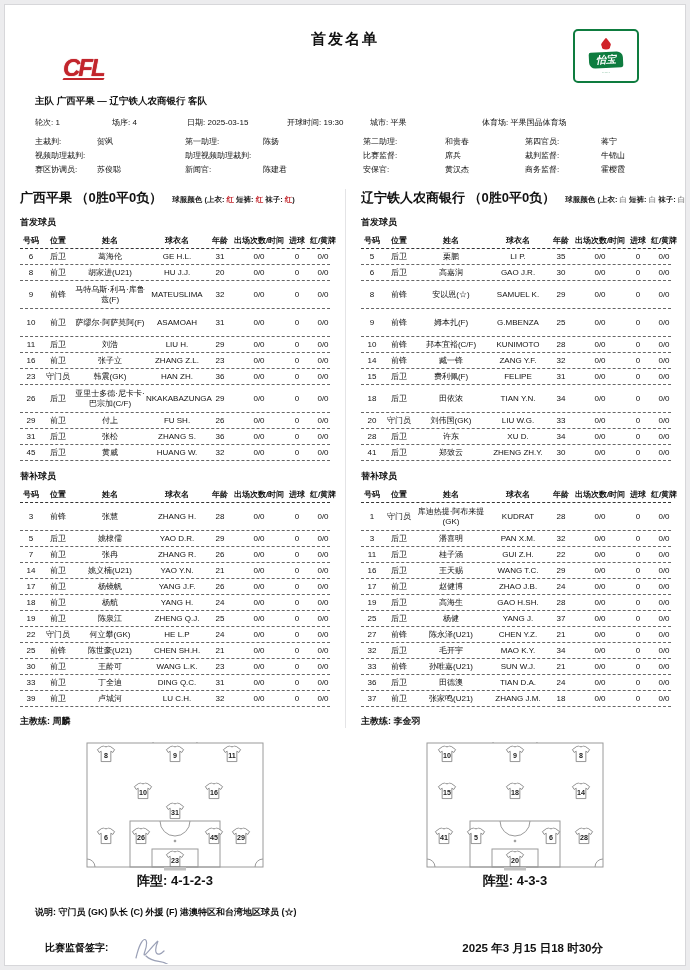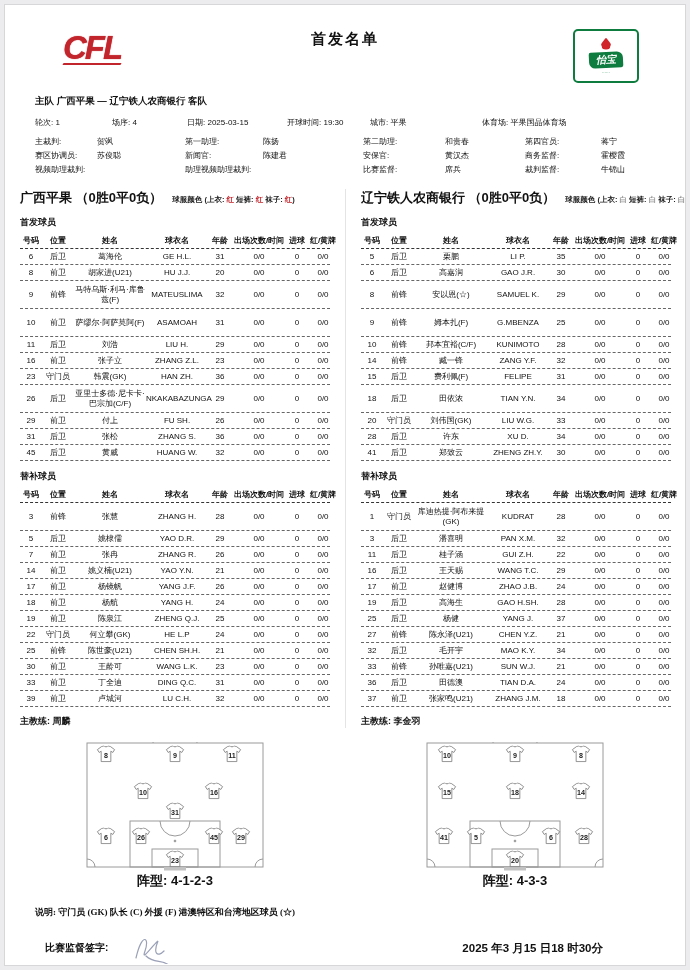--- a/index.html
+++ b/index.html
@@ -4,21 +4,21 @@
 <style>
   html,body{margin:0;padding:0;}
   body{width:690px;height:970px;background:#ececee;font-family:"Liberation Sans",sans-serif;color:#111;position:relative;}
   .page{position:absolute;left:4px;top:4px;width:680px;height:960px;background:#fff;border:1px solid #d7d7da;overflow:hidden;}
 
   
   .hdr{position:relative;height:88px;}
   .title-wrap{text-align:center;padding-top:16px;}
   .t1{font-size:17px;font-weight:bold;letter-spacing:1px;}
   .t2{font-size:15px;font-weight:bold;margin-top:9px;letter-spacing:2px;}
-  .cfl{position:absolute;left:58px;top:24px;font-size:33px;font-weight:bold;font-style:italic;color:#c2252c;letter-spacing:-2px;text-shadow:0 0 1px #c2252c;}
+  .cfl{position:absolute;left:58px;top:49px;font-size:24px;font-weight:bold;font-style:italic;color:#c2252c;letter-spacing:-2px;text-shadow:0 0 1px #c2252c;}
   .cfl::after{content:"";display:block;height:2px;background:#c2252c;margin-top:-4px;transform:skewX(-30deg);}
   .ybox{position:absolute;right:46px;top:24px;width:62px;height:50px;border:2px solid #0e7c3f;border-radius:5px;background:#fff;display:flex;flex-direction:column;align-items:center;justify-content:center;gap:2px;}
   .ydrop{width:10px;height:12px;background:#d0232a;border-radius:50% 50% 50% 50%/60% 60% 40% 40%;clip-path:polygon(50% 0,100% 55%,85% 100%,15% 100%,0 55%);}
   .yband{background:#0e7c3f;color:#fff;font-size:10px;font-weight:bold;font-style:italic;padding:1px 7px;border-radius:2px 6px 2px 6px;transform:rotate(-3deg);}
   .ysub{font-size:4px;color:#0e7c3f;}
 
   .content{padding:0 30px;}
   .teamsline{font-size:9.5px;font-weight:bold;margin-top:2px;}
 
   .inforow{display:grid;grid-template-columns:77px 75px 100px 83px 112px auto;font-size:8px;margin-top:9px;line-height:12px;}
@@ -47,21 +47,21 @@
   .coach{font-size:9px;font-weight:bold;margin-top:8px;}
 
   
   .pitches{display:flex;margin-top:14px;}
   .pbox{width:345px;display:flex;flex-direction:column;align-items:center;}
   .pitch{position:relative;width:178px;height:130px;}
   .pitch svg.field{position:absolute;left:0;top:0;}
   .jersey{position:absolute;width:20px;height:17px;transform:translate(-50%,-50%);}
   .formlab{font-size:13px;font-weight:bold;margin-top:0;}
 
-  .note{font-size:9px;font-weight:bold;margin-top:16px;padding:0 30px;font-family:Liberation Serif, serif;}
+  .note{font-size:9px;font-weight:bold;margin-top:16px;padding:0 30px;}
 
   .sigrow{display:flex;align-items:center;margin-top:10px;padding:0 40px;height:38px;}
   .siglab{font-size:10px;font-weight:bold;}
   .sigart{margin-left:14px;}
   .dt{margin-left:auto;font-size:11.5px;font-weight:bold;padding-right:42px;}
 </style>
 </head>
 <body>
 
 <div class="page">
@@ -89,30 +89,30 @@
         <span><span class="lab">体育场: </span><span>平果国晶体育场</span></span>
       </div>
     <div class="offgrid" id="offgrid">
         <div class="offrow">
           <span class="opair"><span class="ol">主裁判:</span><span class="ov">贺飒</span></span>
           <span class="opair"><span class="ol">第一助理:</span><span class="ov">陈扬</span></span>
           <span class="opair"><span class="ol">第二助理:</span><span class="ov">和贵春</span></span>
           <span class="opair"><span class="ol">第四官员:</span><span class="ov">蒋宁</span></span>
         </div>
         <div class="offrow">
+          <span class="opair"><span class="ol">视频助理裁判:</span><span class="ov"></span></span>
+          <span class="opair"><span class="ol">助理视频助理裁判:</span><span class="ov"></span></span>
+          <span class="opair"><span class="ol">比赛监督:</span><span class="ov">席兵</span></span>
+          <span class="opair"><span class="ol">裁判监督:</span><span class="ov">牛锦山</span></span>
+        </div>
+        <div class="offrow">
           <span class="opair"><span class="ol">赛区协调员:</span><span class="ov">苏俊聪</span></span>
           <span class="opair"><span class="ol">新闻官:</span><span class="ov">陈建君</span></span>
           <span class="opair"><span class="ol">安保官:</span><span class="ov">黄汉杰</span></span>
           <span class="opair"><span class="ol">商务监督:</span><span class="ov">霍樱霞</span></span>
-        </div>
-        <div class="offrow">
-          <span class="opair"><span class="ol">视频助理裁判:</span><span class="ov"></span></span>
-          <span class="opair"><span class="ol">助理视频助理裁判:</span><span class="ov"></span></span>
-          <span class="opair"><span class="ol">比赛监督:</span><span class="ov">席兵</span></span>
-          <span class="opair"><span class="ol">裁判监督:</span><span class="ov">牛锦山</span></span>
         </div>
       </div>
   </div>
 
   <div class="teams" id="teams">
       <div class="tcol">
         <div class="thead">
           <span class="tname">广西平果 （0胜0平0负）</span>
           <span class="kit">球服颜色 (上衣: <span style="color: rgb(194, 37, 44);">红</span> 短裤: <span style="color: rgb(194, 37, 44);">红</span> 袜子: <span style="color: rgb(194, 37, 44);">红</span>)</span>
         </div>

